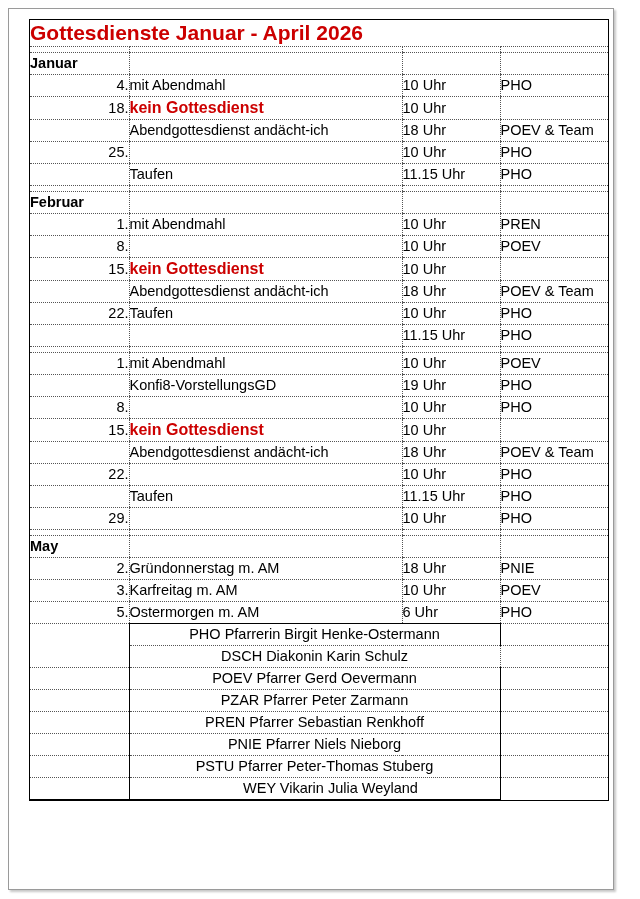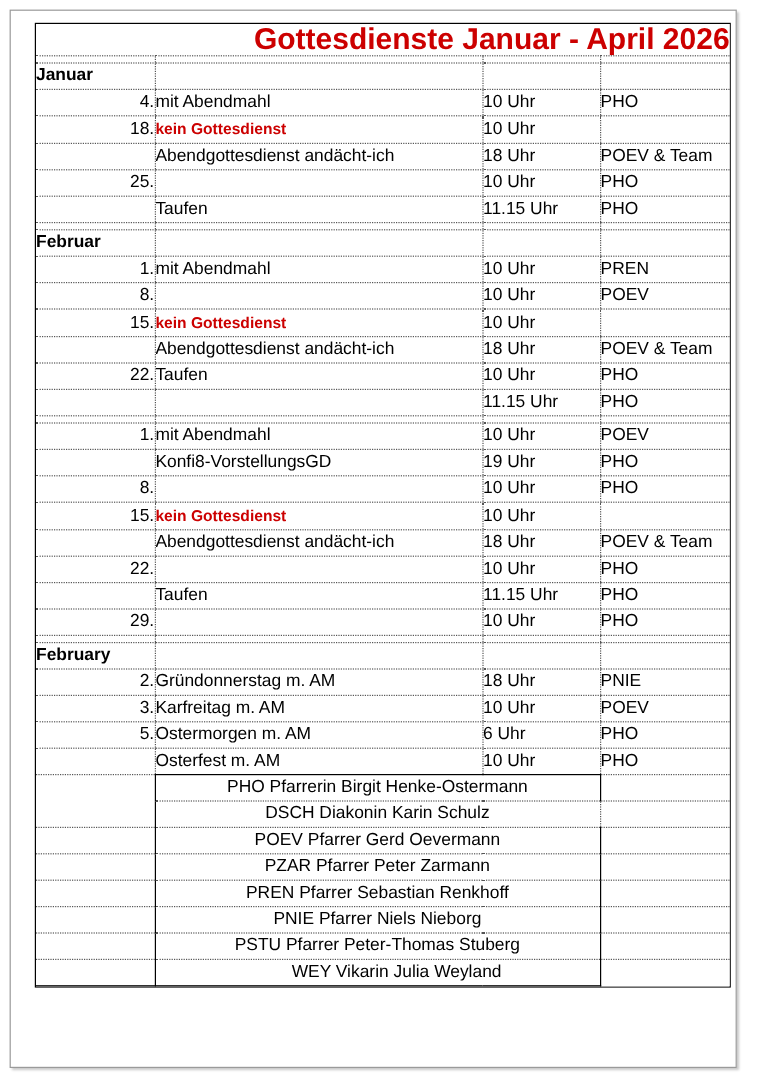--- a/index.html
+++ b/index.html
@@ -57,24 +57,24 @@
     padding-right:18px;
   }
   td.desc{ padding-left:4px; }
   td.time{ padding-left:4px; }
   td.pers{ padding-left:4px; }
 
   
   tr.titlerow td{
     height:26px;
     line-height:26px;
-    text-align:right;
+    text-align:left;
     color:#cc0000;
     font-weight:bold;
-    font-size:25px;
+    font-size:21px;
     border-bottom:1px dotted #555555;
     letter-spacing:0px;
     margin-top:24px;
   }
   
   tr.spacer td{
     height:5px;
     line-height:5px;
     font-size:1px;
     border-bottom:1px dotted #555555;
@@ -85,21 +85,21 @@
   td.month{
     color:#cc0000;
     font-weight:bold;
     font-size:14px;
     text-align:left;
     padding-right:12px;
   }
   span.nogd{
     color:#cc0000;
     font-weight:bold;
-    font-size:13px;
+    font-size:16px;
   }
 
   
   tr.legend td{
     border-bottom:1px dotted #555555;
   }
   td.lg-left{border-right:1px solid #000;}
   td.lg-cell{
     text-align:center;
     font-size:12.5px;
@@ -275,21 +275,21 @@
             <td class="time vsep">10 Uhr</td>
             <td class="pers vsep">PHO</td>
           </tr>
           <tr class="spacer">
             <td></td>
             <td class="vsep"></td>
             <td class="vsep"></td>
             <td class="vsep"></td>
           </tr>
           <tr class="rw">
-            <td class="date month">February</td>
+            <td class="date month">May</td>
             <td class="desc vsep"></td>
             <td class="time vsep"></td>
             <td class="pers vsep"></td>
           </tr>
           <tr class="rw">
             <td class="date">2.</td>
             <td class="desc vsep">Gründonnerstag m. AM</td>
             <td class="time vsep">18 Uhr</td>
             <td class="pers vsep">PNIE</td>
           </tr>
@@ -298,26 +298,20 @@
             <td class="desc vsep">Karfreitag m. AM</td>
             <td class="time vsep">10 Uhr</td>
             <td class="pers vsep">POEV</td>
           </tr>
           <tr class="rw">
             <td class="date">5.</td>
             <td class="desc vsep">Ostermorgen m. AM</td>
             <td class="time vsep">6 Uhr</td>
             <td class="pers vsep">PHO</td>
           </tr>
-          <tr class="rw">
-            <td class="date"></td>
-            <td class="desc vsep">Osterfest m. AM</td>
-            <td class="time vsep">10 Uhr</td>
-            <td class="pers vsep">PHO</td>
-          </tr>
           <tr class="legend legend-first">
             <td class="lg-left legend-gutter noborder"></td>
             <td class="lg-cell" colspan="2">PHO Pfarrerin Birgit Henke-Ostermann</td>
             <td class="lg-blank"></td>
           </tr>
           <tr class="legend">
             <td class="lg-left legend-gutter"></td>
             <td class="lg-cell half" colspan="2">DSCH Diakonin Karin Schulz</td>
             <td class="lg-blank"></td>
           </tr>

